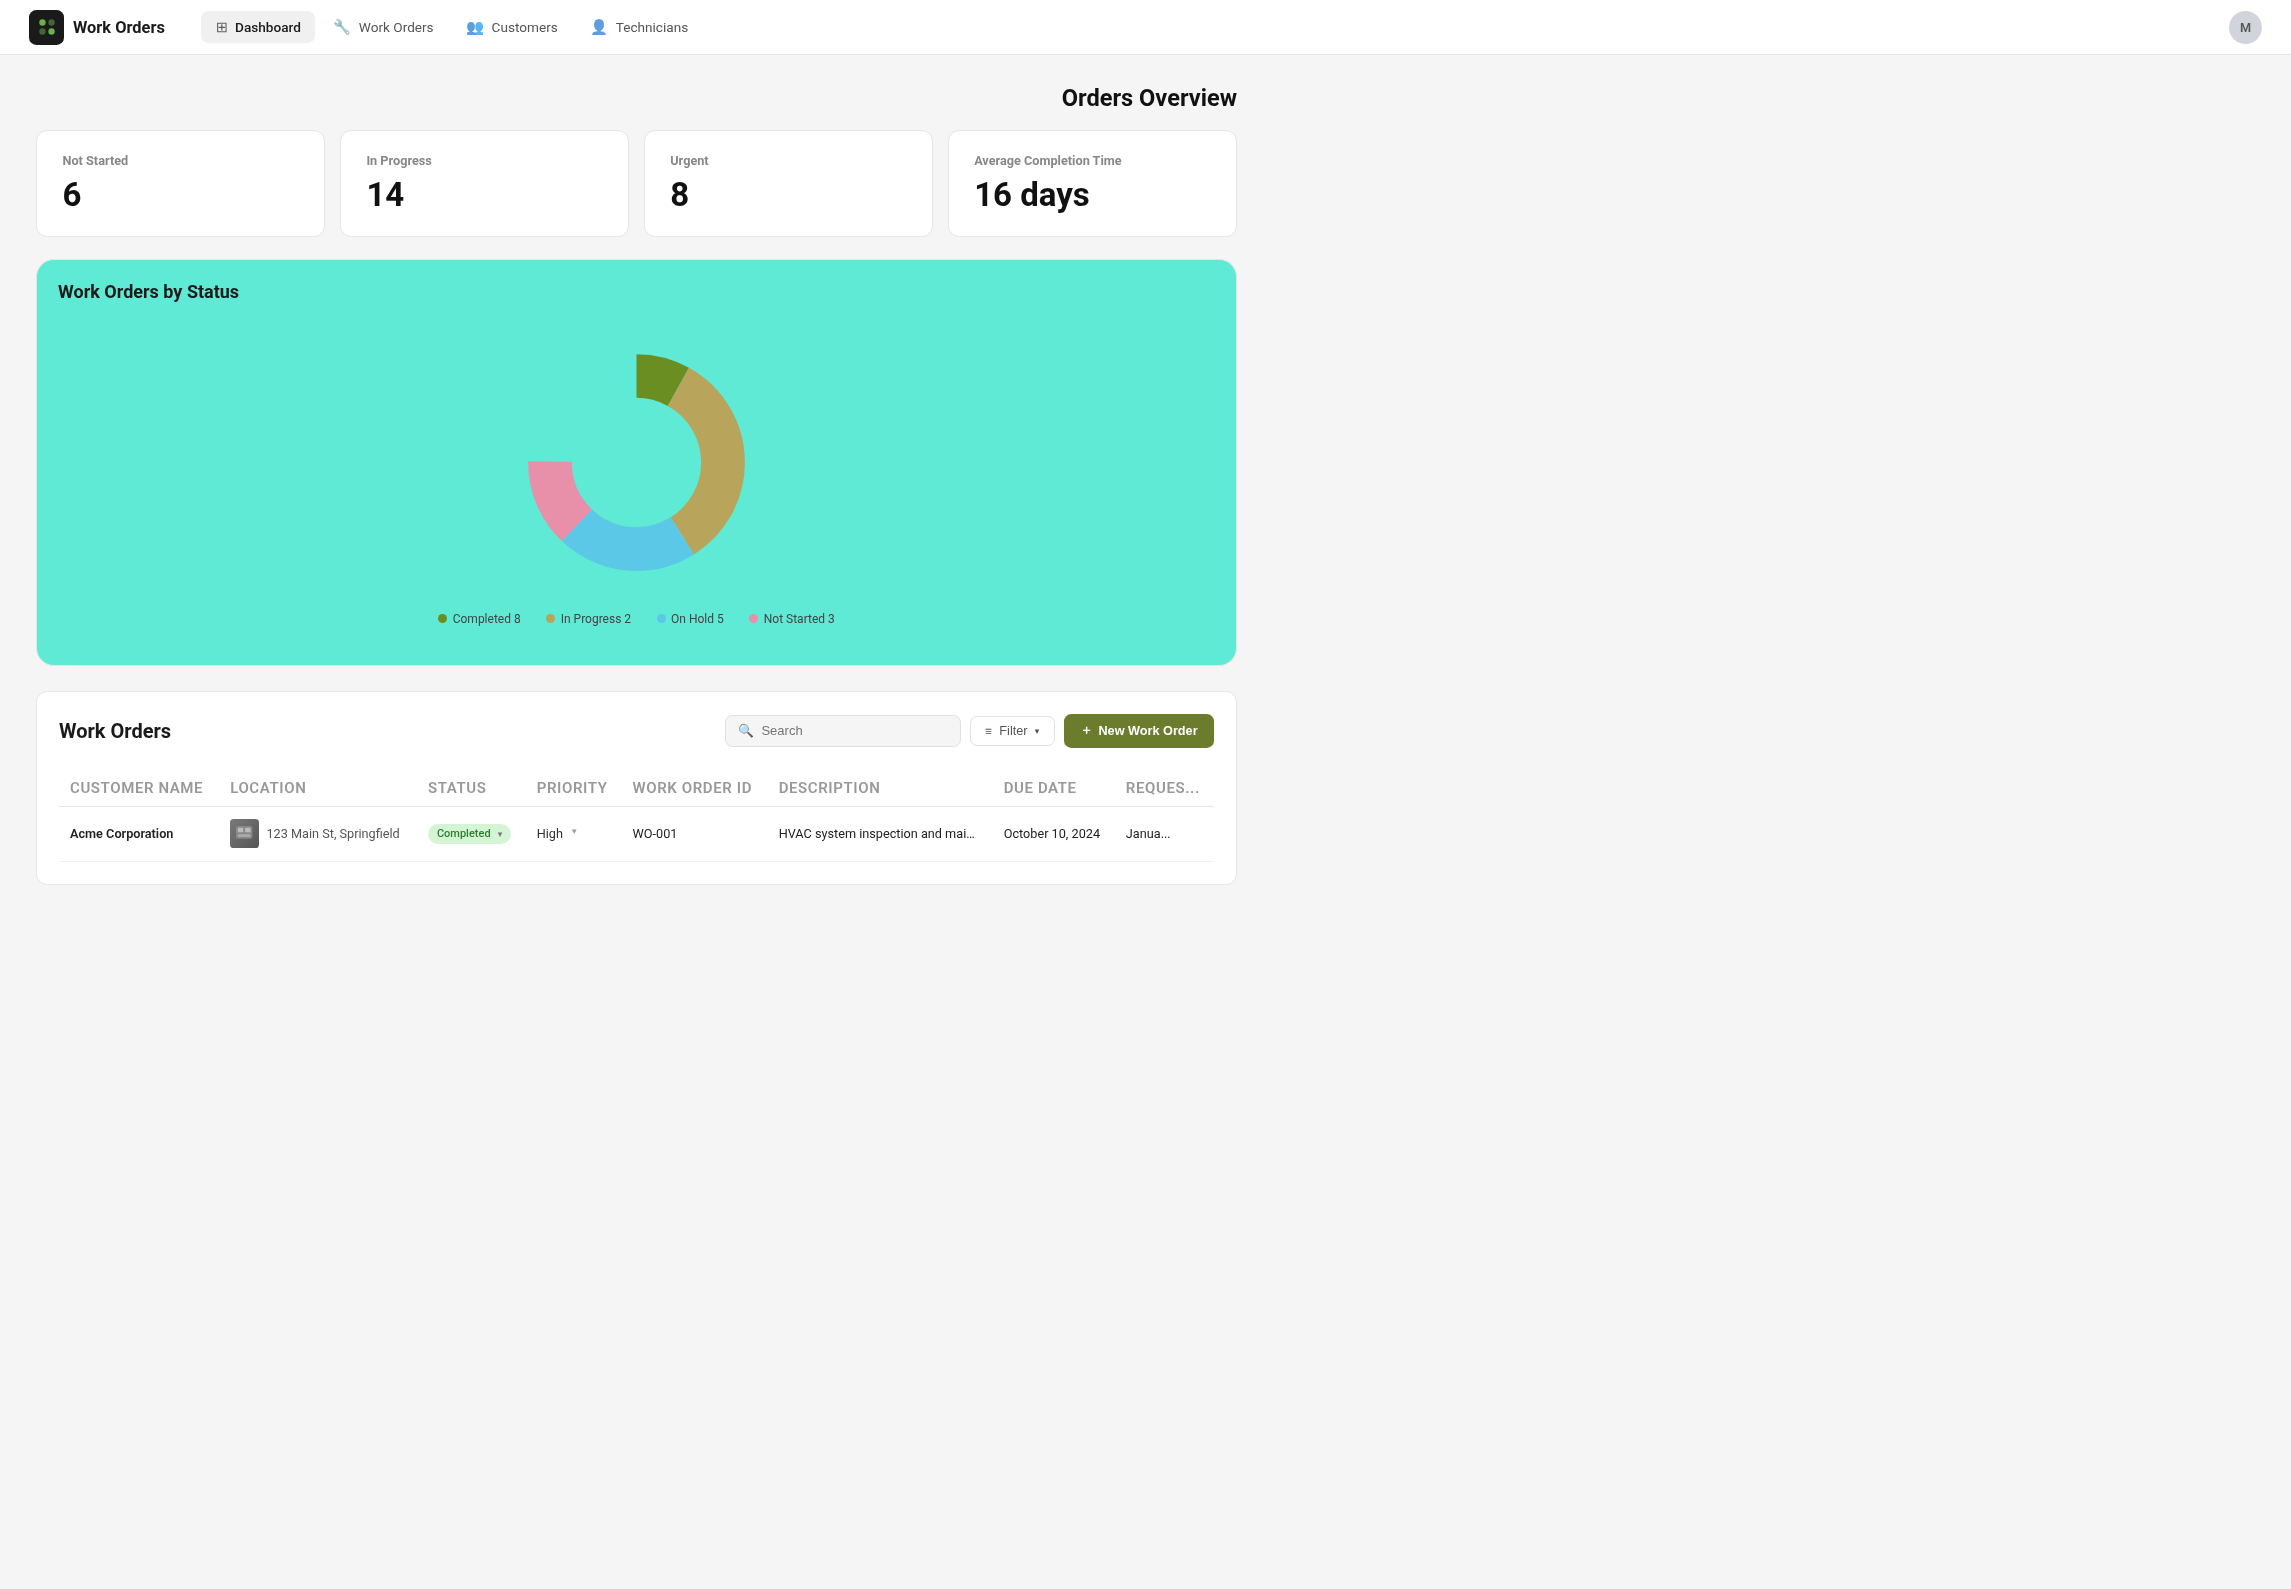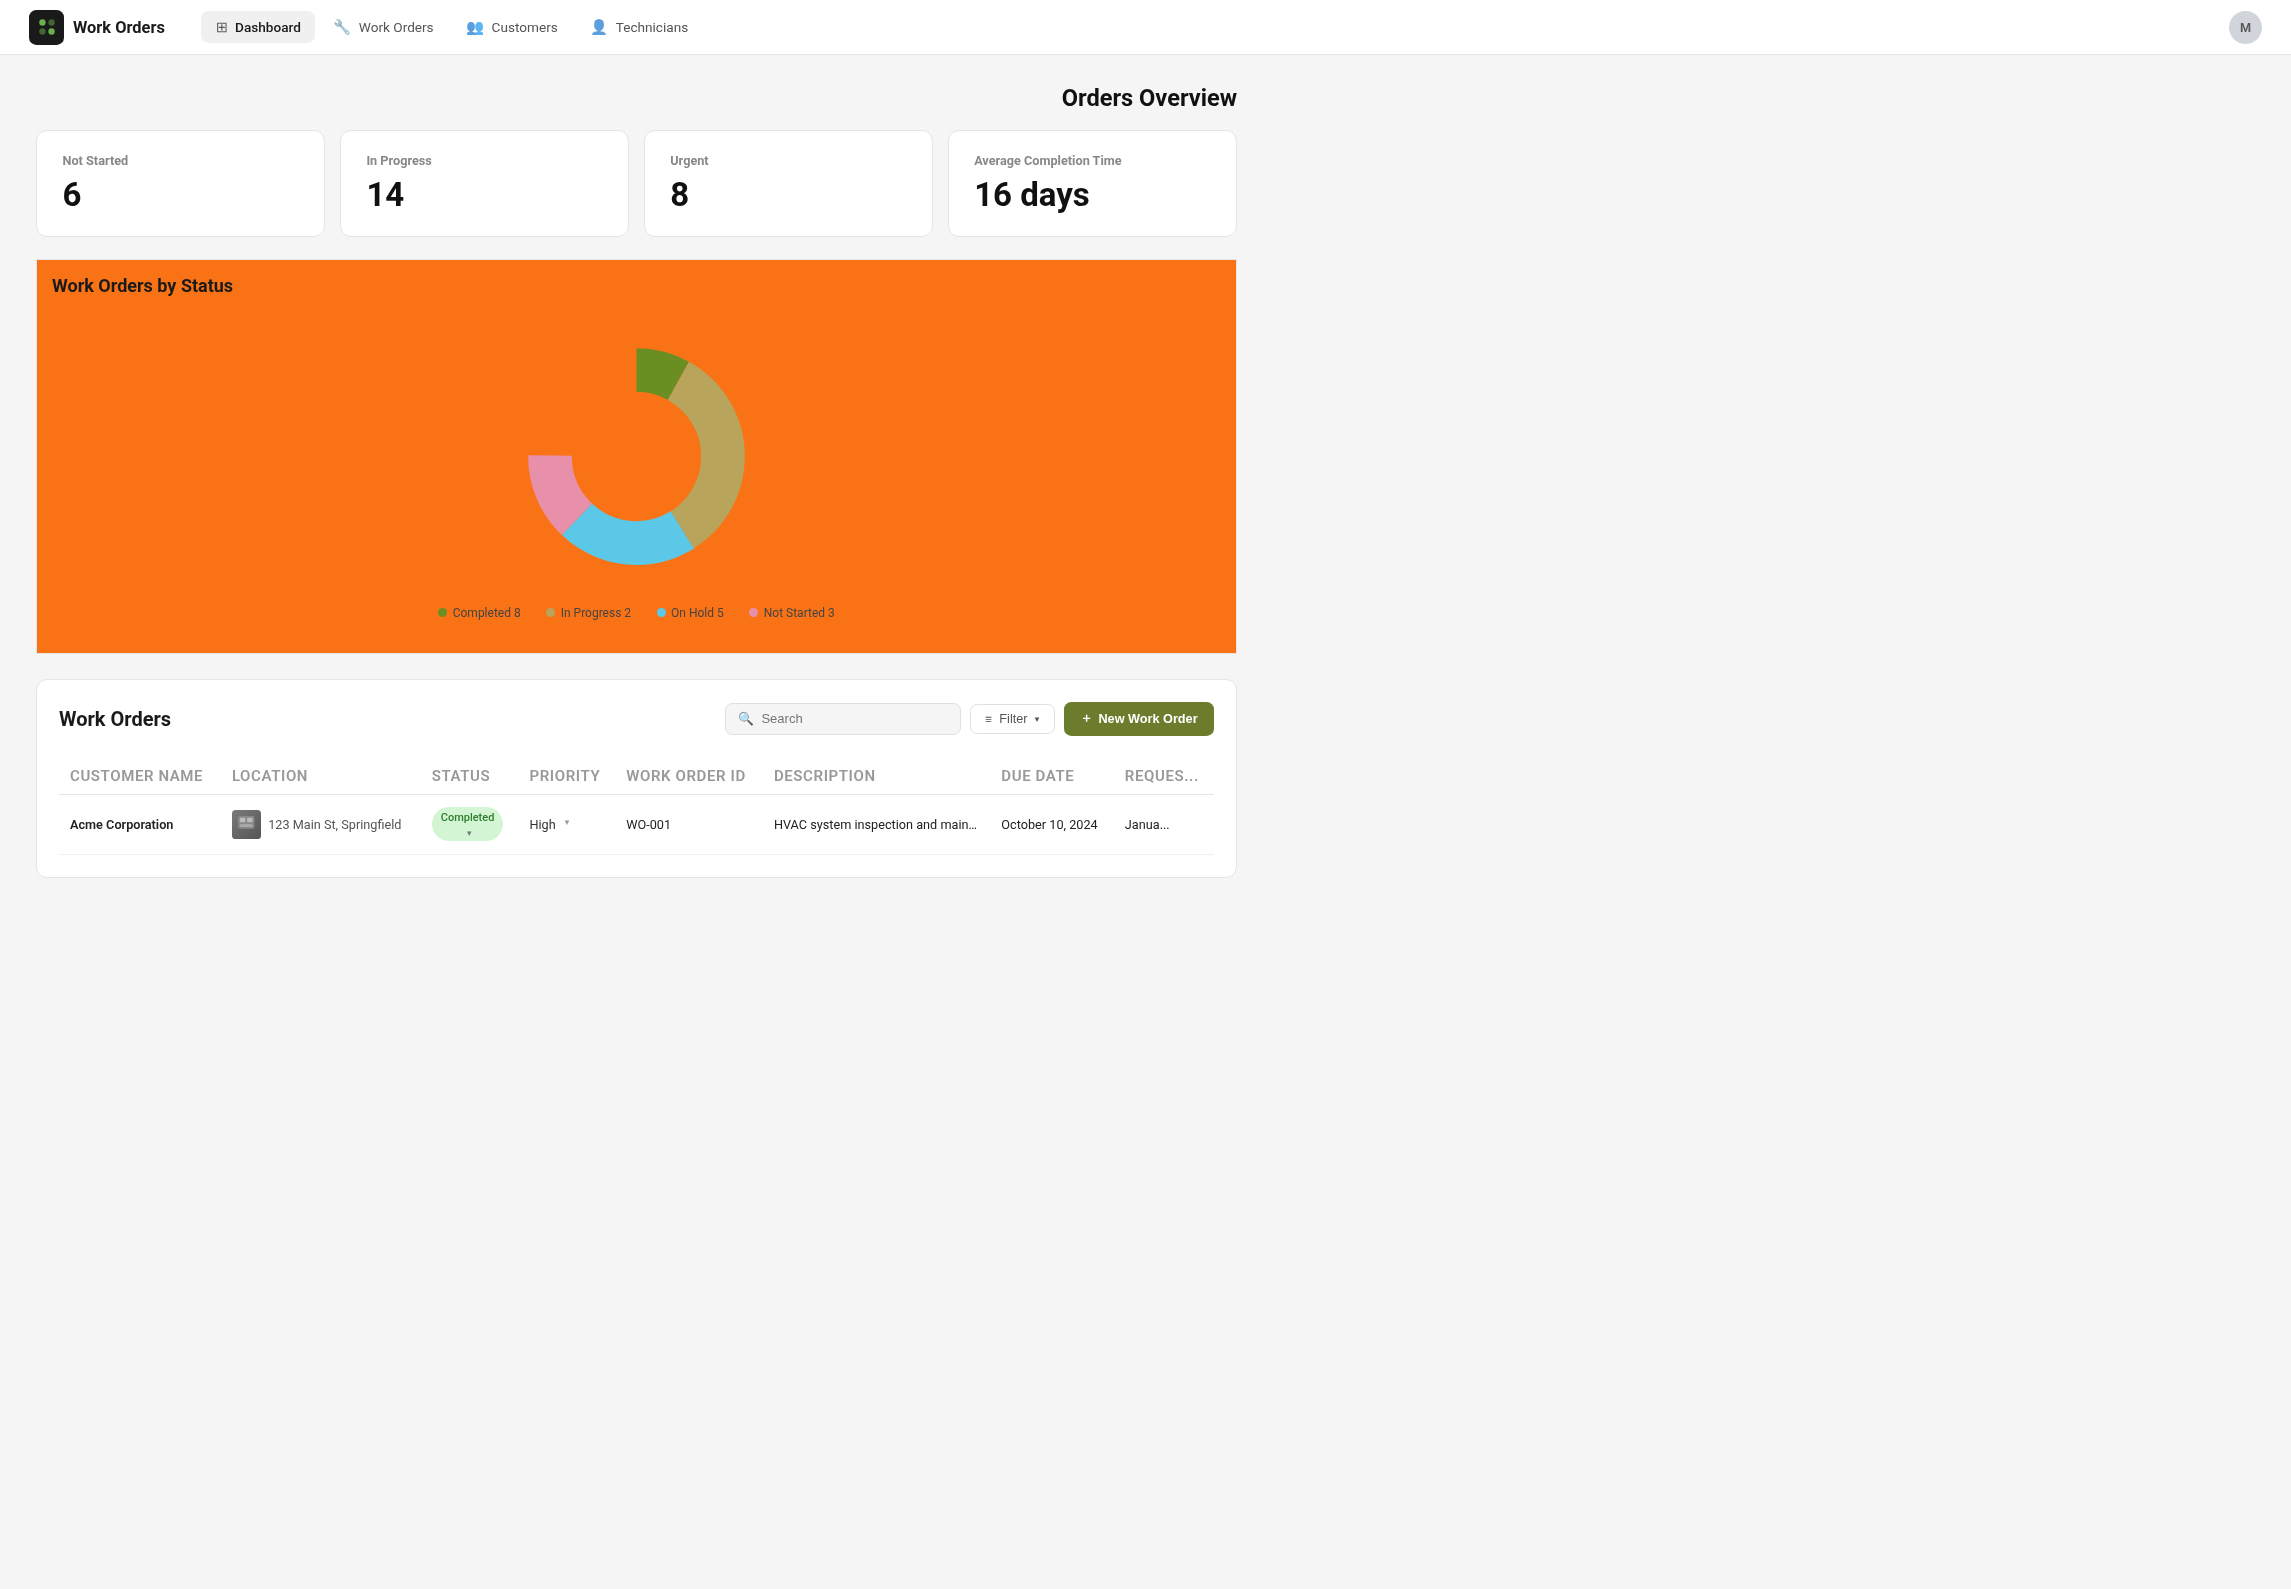--- a/index.html
+++ b/index.html
@@ -115,24 +115,24 @@
       font-weight: bold;
     }
     .stat-value {
       font-size: 33px;
       font-weight: 700;
       color: #111;
     }
 
     
     .chart-card {
-      background: #f97316;
+      background: #5eead4;
       border: 0.9px solid #e5e5e5;
-      border-radius: 0;
-      padding: 15px;
+      border-radius: 18px;
+      padding: 21px;
       margin-bottom: 25.5px;
     }
     .chart-title {
       font-size: 18px;
       font-weight: 700;
       margin-bottom: 14.5px;
     }
     .chart-container {
       display: flex;
       flex-direction: column;
@@ -276,21 +276,20 @@
       align-items: center;
       gap: 3.6px;
       padding: 3.6px 9px;
       border-radius: 18px;
       font-size: 11px;
       font-weight: 500;
     }
     .status-completed {
       background: #d4f5d4;
       color: #2e7d2e;
-      flex-direction: column;
     }
     .status-chevron {
       font-size: 9px;
       color: #777;
       margin-left: 3.6px;
     }
     .priority-cell {
       display: flex;
       gap: 9px;
       color: #333;

